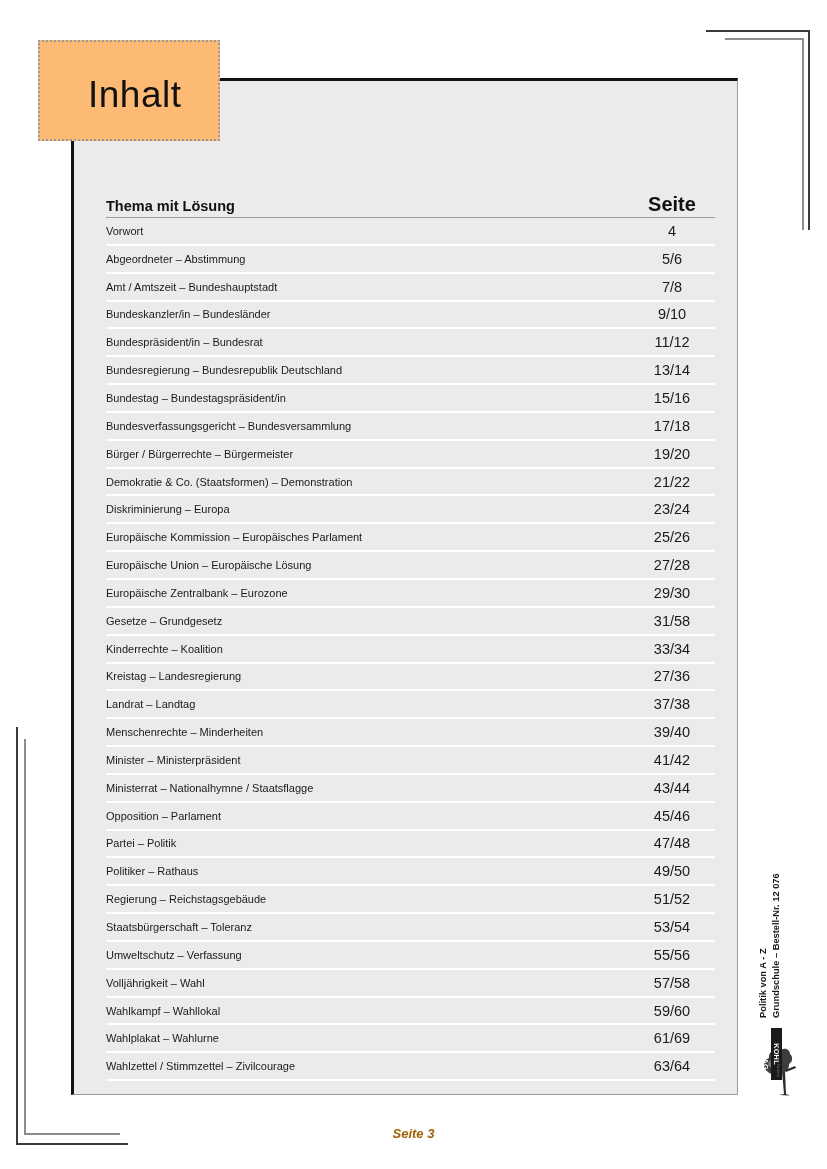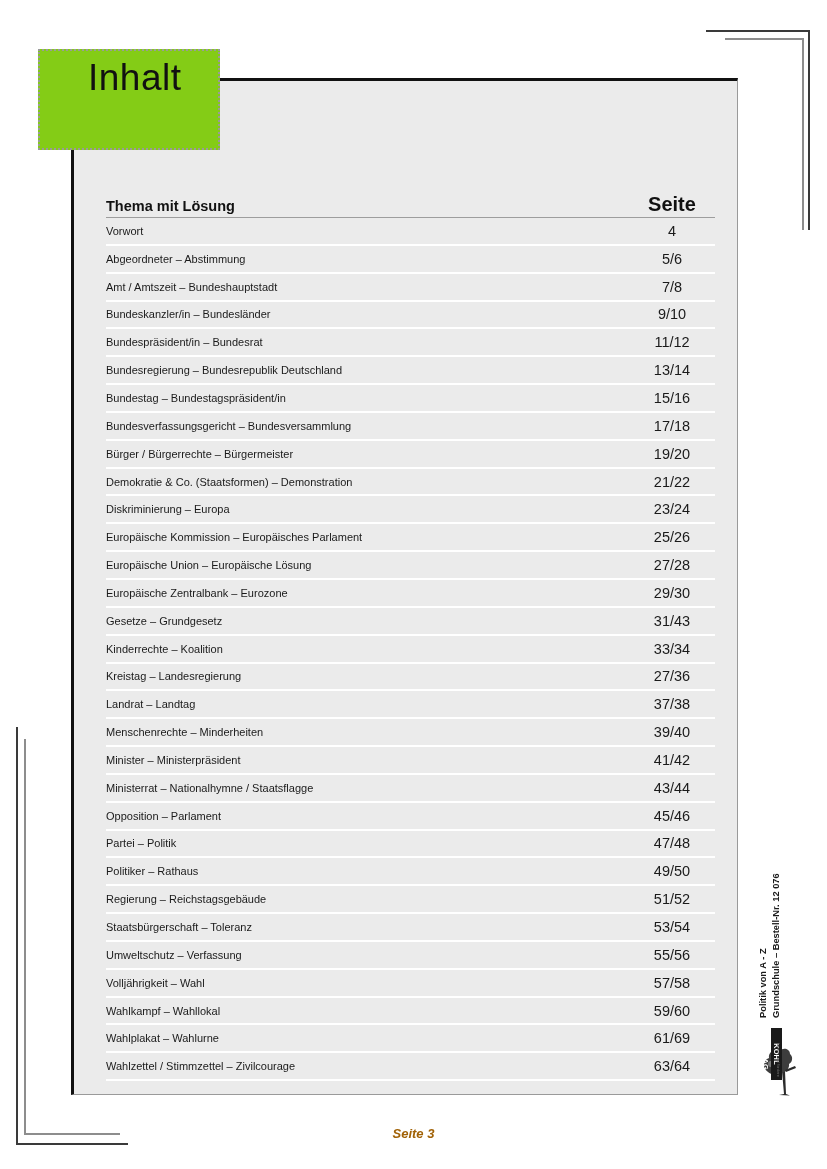--- a/index.html
+++ b/index.html
@@ -94,29 +94,29 @@
     border-left: 3px solid #111111;
     border-right: 1px solid #9a9a9a;
     border-bottom: 1px solid #9a9a9a;
     box-sizing: border-box;
   }
 
   
   .title-chip {
     position: absolute;
     left: 38px;
-    top: 49px;
+    top: 40px;
     width: 182px;
     height: 101px;
-    background: #84cc16;
+    background: #fdba74;
     border: 2px dotted #9a9a9a;
     box-sizing: border-box;
     z-index: 5;
     display: flex;
-    align-items: flex-start;
+    align-items: center;
   }
   .title-chip .title-text {
     margin-left: 48px;
     font-size: 37px;
     font-weight: 400;
     color: #111111;
     letter-spacing: 0.5px;
     line-height: 1;
     margin-top: 8px;
   }
@@ -334,21 +334,21 @@
       <div class="toc-row">
         <div class="cell-theme">Europäische Union – Europäische Lösung</div>
         <div class="cell-page">27/28</div>
       </div>
       <div class="toc-row">
         <div class="cell-theme">Europäische Zentralbank – Eurozone</div>
         <div class="cell-page">29/30</div>
       </div>
       <div class="toc-row">
         <div class="cell-theme">Gesetze – Grundgesetz</div>
-        <div class="cell-page">31/43</div>
+        <div class="cell-page">31/58</div>
       </div>
       <div class="toc-row">
         <div class="cell-theme">Kinderrechte – Koalition</div>
         <div class="cell-page">33/34</div>
       </div>
       <div class="toc-row">
         <div class="cell-theme">Kreistag – Landesregierung</div>
         <div class="cell-page">27/36</div>
       </div>
       <div class="toc-row">

